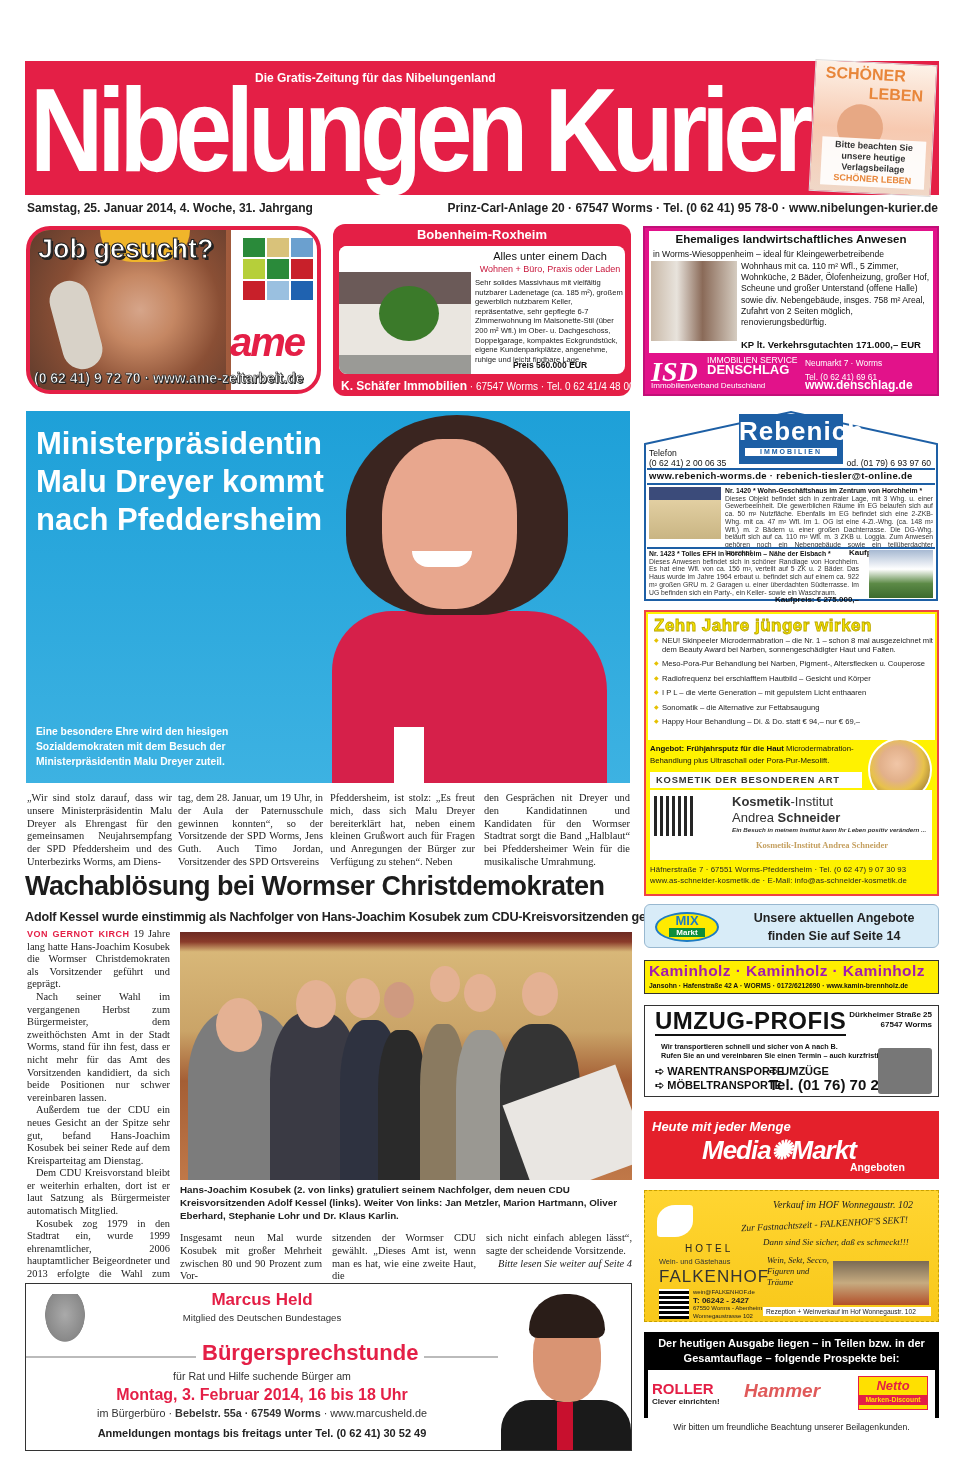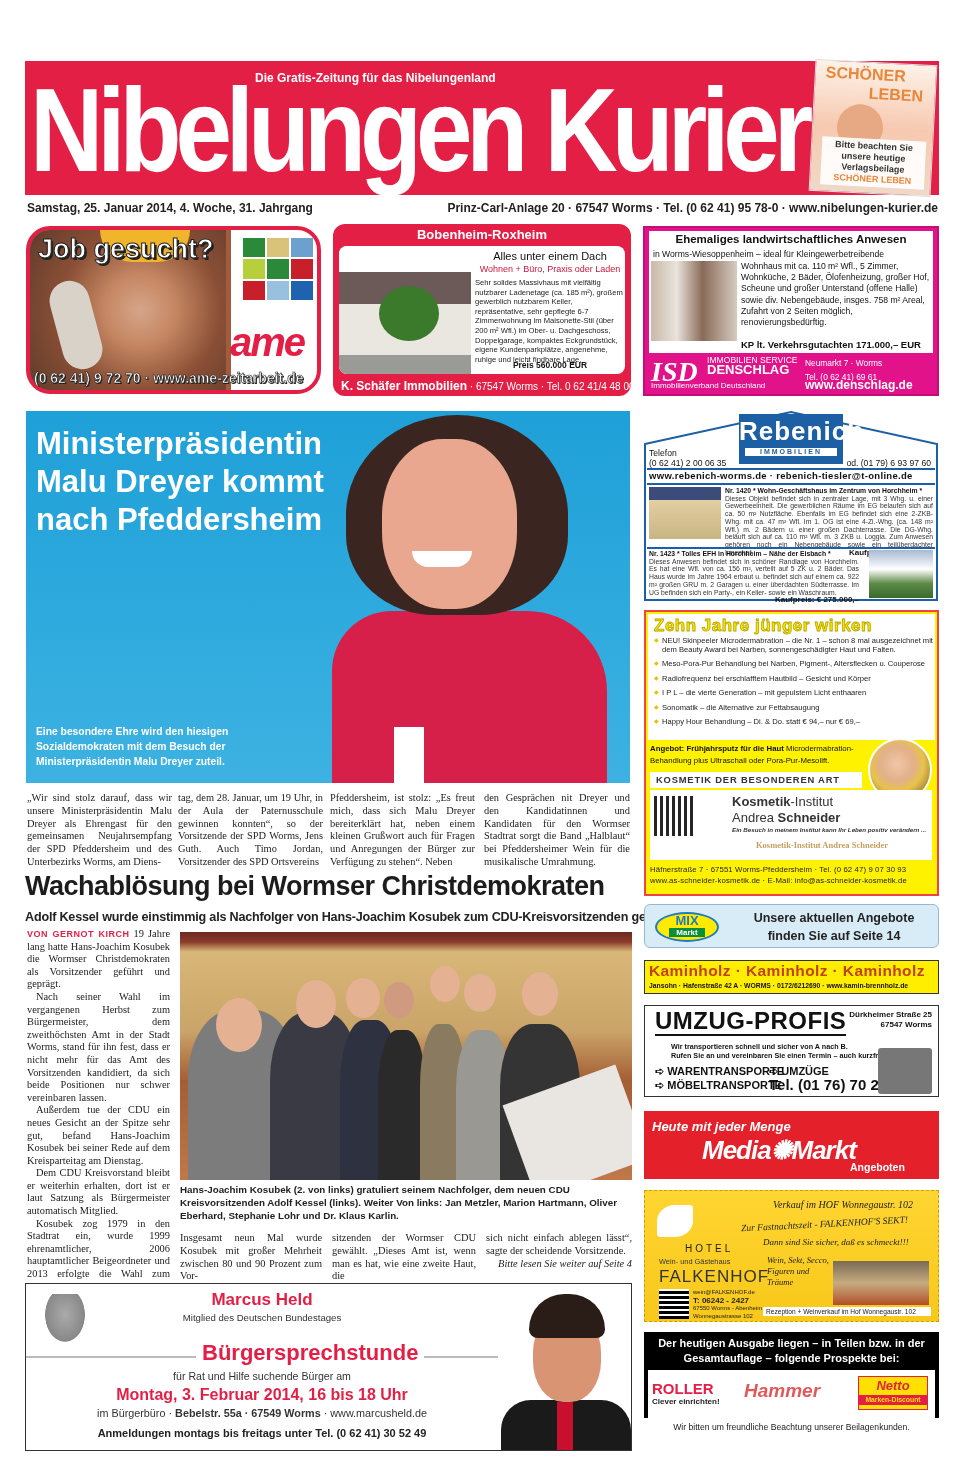--- a/index.html
+++ b/index.html
@@ -141,27 +141,27 @@
   #ad-kosmetik .motto { position:absolute; left:86px; top:214px; font-size:6.2px; font-style:italic; font-weight:bold; color:#333; }
   #ad-kosmetik .emblem { position:absolute; left:110px; top:228px; font-size:8.5px; font-weight:bold; color:#c5a060; font-family:"Liberation Serif",serif; }
   #ad-kosmetik .addr { position:absolute; left:4px; top:252px; font-size:7.8px; line-height:11px; color:#222; letter-spacing:.1px; }
 
   #ad-mix { left: 644px; top: 904px; width: 295px; height: 44px; background:#d8ecf8; border:1px solid #98b8d0; border-radius:6px; }
   #ad-mix .logo { position:absolute; left:10px; top:7px; width:64px; height:30px; background:#ffea00; border-radius:50%; border:2px solid #1d7bc2; text-align:center; font-weight:bold; color:#1d7bc2; font-size:13px; line-height:14px; }
   #ad-mix .logo small { display:block; font-size:8px; background:#0c8d3a; color:#fff; margin:0 12px; line-height:9px; }
   #ad-mix .txt { position:absolute; left:86px; top:4px; width:206px; text-align:center; font-weight:bold; font-size:12.5px; line-height:18px; color:#222; }
 
   #ad-kaminholz { left: 644px; top: 960px; width: 295px; height: 34px; background:#ffee00; border:1px solid #333; }
-  #ad-kaminholz .big { position:absolute; left:4px; top:1px; font-size:15.5px; font-weight:bold; color:#c2410c; letter-spacing:.4px; white-space:nowrap; }
+  #ad-kaminholz .big { position:absolute; left:4px; top:1px; font-size:15.5px; font-weight:bold; color:#a21caf; letter-spacing:.4px; white-space:nowrap; }
   #ad-kaminholz .small { position:absolute; left:4px; top:21px; font-size:6.8px; font-weight:bold; color:#111; white-space:nowrap; }
 
   #ad-umzug { left: 644px; top: 1005px; width: 295px; height: 92px; background:#fff; border:1px solid #333; }
   #ad-umzug .title { position:absolute; left:10px; top:2px; font-size:24px; font-weight:bold; letter-spacing:.5px; border-bottom:2px solid #111; line-height:26px; }
   #ad-umzug .addr { position:absolute; right:6px; top:4px; font-size:8px; font-weight:bold; text-align:right; line-height:10px; }
-  #ad-umzug .desc { position:absolute; left:26px; top:36px; font-size:7.2px; line-height:9px; font-weight:bold; }
+  #ad-umzug .desc { position:absolute; left:16px; top:36px; font-size:7.2px; line-height:9px; font-weight:bold; }
   #ad-umzug .svc { position:absolute; left:10px; top:58px; font-size:11px; font-weight:bold; line-height:14px; }
   #ad-umzug .svc2 { position:absolute; left:124px; top:58px; font-size:11px; font-weight:bold; line-height:14px; }
   #ad-umzug .tel { position:absolute; left:124px; top:70px; font-size:15px; font-weight:bold; }
   #ad-umzug .truck { position:absolute; right:6px; top:42px; width:54px; height:46px; background:#777; border-radius:3px; }
 
   #ad-mediamarkt { left: 644px; top: 1111px; width: 295px; height: 68px; background:#e4202b; }
   #ad-mediamarkt .top { position:absolute; left:8px; top:8px; font-size:13px; font-weight:bold; color:#fff; font-style:italic; }
   #ad-mediamarkt .logo { position:absolute; left:58px; top:24px; font-size:26px; font-weight:bold; font-style:italic; color:#fff; letter-spacing:-1px; }
   #ad-mediamarkt .sub { position:absolute; left:206px; top:50px; font-size:10.5px; font-weight:bold; color:#fff; }
 

